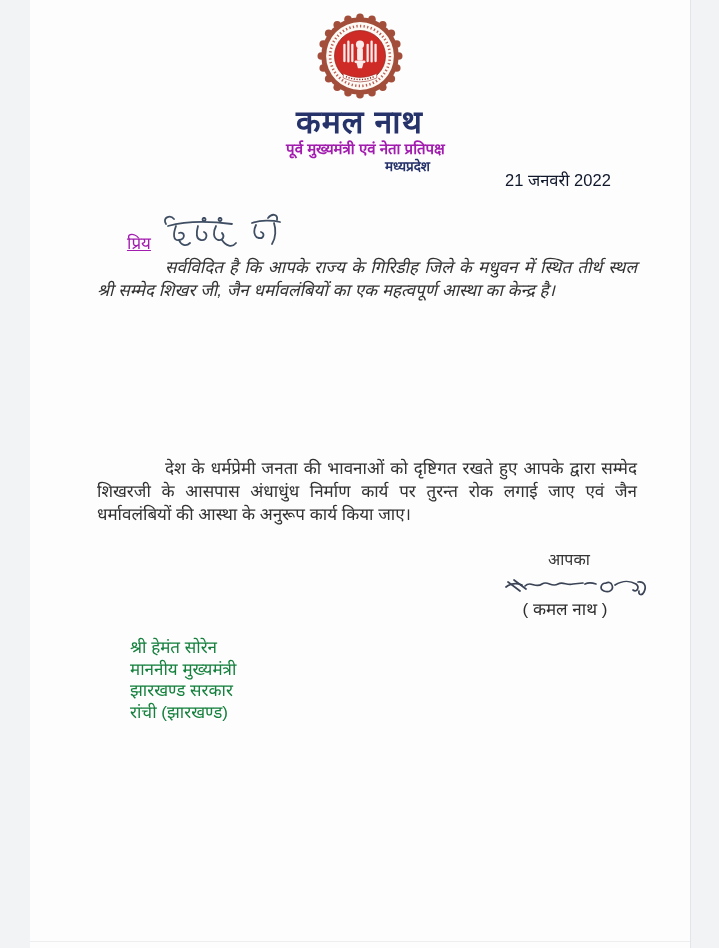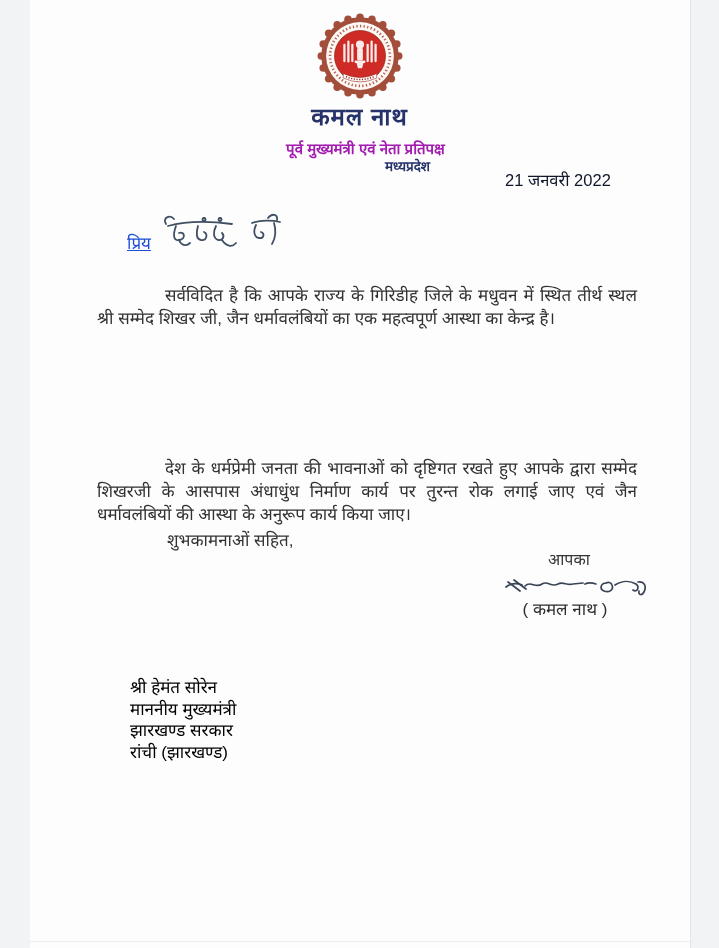--- a/index.html
+++ b/index.html
@@ -7,44 +7,44 @@
     position:relative; width:719px; height:948px; background:#fdfdfd;
     overflow:hidden; font-family:"Liberation Sans", sans-serif;
   }
   .edge-left  { position:absolute; left:0;   top:0; width:30px; height:948px; background:#f1f3f5; }
   .edge-right { position:absolute; left:690px; top:0; width:29px; height:948px; background:#f1f3f5; border-left:1px solid #e3e6e9; }
   .bottom-line{ position:absolute; left:30px; top:941px; width:660px; height:1px; background:#eceef0; }
 
   .emblem { position:absolute; left:316px; top:12px; }
 
   .lh-name   { position:absolute; left:0; top:99px;  width:719px; text-align:center;
-               font-size:24px; font-weight:bold; color:#26336b; letter-spacing:1px; }
+               font-size:32px; font-weight:bold; color:#26336b; letter-spacing:1px; }
   .lh-title  { position:absolute; left:0; top:138px; width:719px; text-align:center;
                font-size:15px; font-weight:bold; color:#a21caf;margin-left:6px; }
   .lh-region { position:absolute; left:0; top:157px; width:719px; text-align:center;
                font-size:13.5px; font-weight:bold; color:#26336b;padding-left:48px; }
 
   .date { position:absolute; left:505px; top:168px; font-size:16.5px; color:#0f172a; }
 
-  .salutation-word { position:absolute; left:127px; top:231px; font-size:17px; color:#1d4ed8;text-decoration:underline; }
+  .salutation-word { position:absolute; left:127px; top:231px; font-size:17px; color:#a21caf;text-decoration:underline; }
   .greeting-hand   { position:absolute; left:160px; top:210px; }
 
   .para { position:absolute; left:97px; width:540px; margin:0;
           font-size:17px; line-height:23px; color:#313131;
           text-align:justify; text-indent:68px; }
-  .p1 { top:284px; } .p2 { top:358px; } .p3 { top:457px; }
+  .p1 { top:256px;font-style:italic; } .p2 { top:358px; } .p3 { top:457px; }
 
   .closing { position:absolute; left:167px; top:528px; font-size:17px; color:#333; }
   .yours   { position:absolute; left:548px; top:548px; font-size:16px; color:#333; }
   .signature-hand { position:absolute; left:503px; top:570px; }
   .signer-name { position:absolute; left:500px; top:597px; width:130px; text-align:center;
                  font-size:17px; color:#2e2e2e; }
 
   .recipient { position:absolute; left:130px; top:637px; font-size:17px;
-               line-height:21.5px; color:#000000;margin-top:40px; }
+               line-height:21.5px; color:#15803d; }
 
   .footer { position:absolute; left:150px; top:898px; width:460px; text-align:center; color:#2a3565; }
   .footer-rule  { width:278px; height:2px; background:#39406e; margin:0 auto 3px; }
   .footer-line  { font-size:13px; font-weight:bold; line-height:16px; }
 
   .hand-stroke { fill:none; stroke:#3f4e63; stroke-width:1.8; stroke-linecap:round; stroke-linejoin:round; }
   .sig-stroke  { fill:none; stroke:#3a4456; stroke-width:1.7; stroke-linecap:round; stroke-linejoin:round; }
 </style>
 </head>
 <body>
@@ -114,21 +114,20 @@
     <path class="hand-stroke" d="M60 8 a1.5 1.5 0 1 0 0.1 0"></path>
     <path class="hand-stroke" d="M92 13 C100 10 112 10 120 12"></path>
     <path class="hand-stroke" d="M96 15 C93 21 94 27 99 28 C104 29 105 23 101 22"></path>
     <path class="hand-stroke" d="M114 13 C116 19 116 28 112 34"></path>
     <path class="hand-stroke" d="M108 8 C112 3 118 4 117 10"></path>
   </svg>
 
   <p class="para p1">सर्वविदित है कि आपके राज्य के गिरिडीह जिले के मधुवन में स्थित तीर्थ स्थल श्री सम्मेद शिखर जी, जैन धर्मावलंबियों का एक महत्वपूर्ण आस्था का केन्द्र है।</p>
   <p class="para p3">देश के धर्मप्रेमी जनता की भावनाओं को दृष्टिगत रखते हुए आपके द्वारा सम्मेद शिखरजी के आसपास अंधाधुंध निर्माण कार्य पर तुरन्त रोक लगाई जाए एवं जैन धर्मावलंबियों की आस्था के अनुरूप कार्य किया जाए।</p>
 
-  <div class="closing">शुभकामनाओं सहित,</div>
 
   <div class="yours">आपका</div>
   <svg class="signature-hand" width="150" height="30" viewBox="0 0 150 30" aria-label="कमल नाथ (हस्ताक्षर)">
     <path class="sig-stroke" d="M3 17 C8 13 14 13 19 15"></path>
     <path class="sig-stroke" d="M5 12 L17 21 M11 10 L23 19"></path>
     <path class="sig-stroke" d="M22 16 C28 10 32 19 39 14 C45 10 48 18 55 14 C60 11 64 16 70 14 L80 13"></path>
     <path class="sig-stroke" d="M82 14 C86 12 90 13 93 14"></path>
     <path class="sig-stroke" d="M103 13 C98 13 96 19 101 21 C106 23 111 20 109 15 C108 12 105 12 103 13"></path>
     <path class="sig-stroke" d="M112 15 C120 10 128 11 133 14 C137 17 134 23 130 20"></path>
     <path class="sig-stroke" d="M135 12 C141 11 144 16 141 22 C139 26 135 25 136 21"></path>

